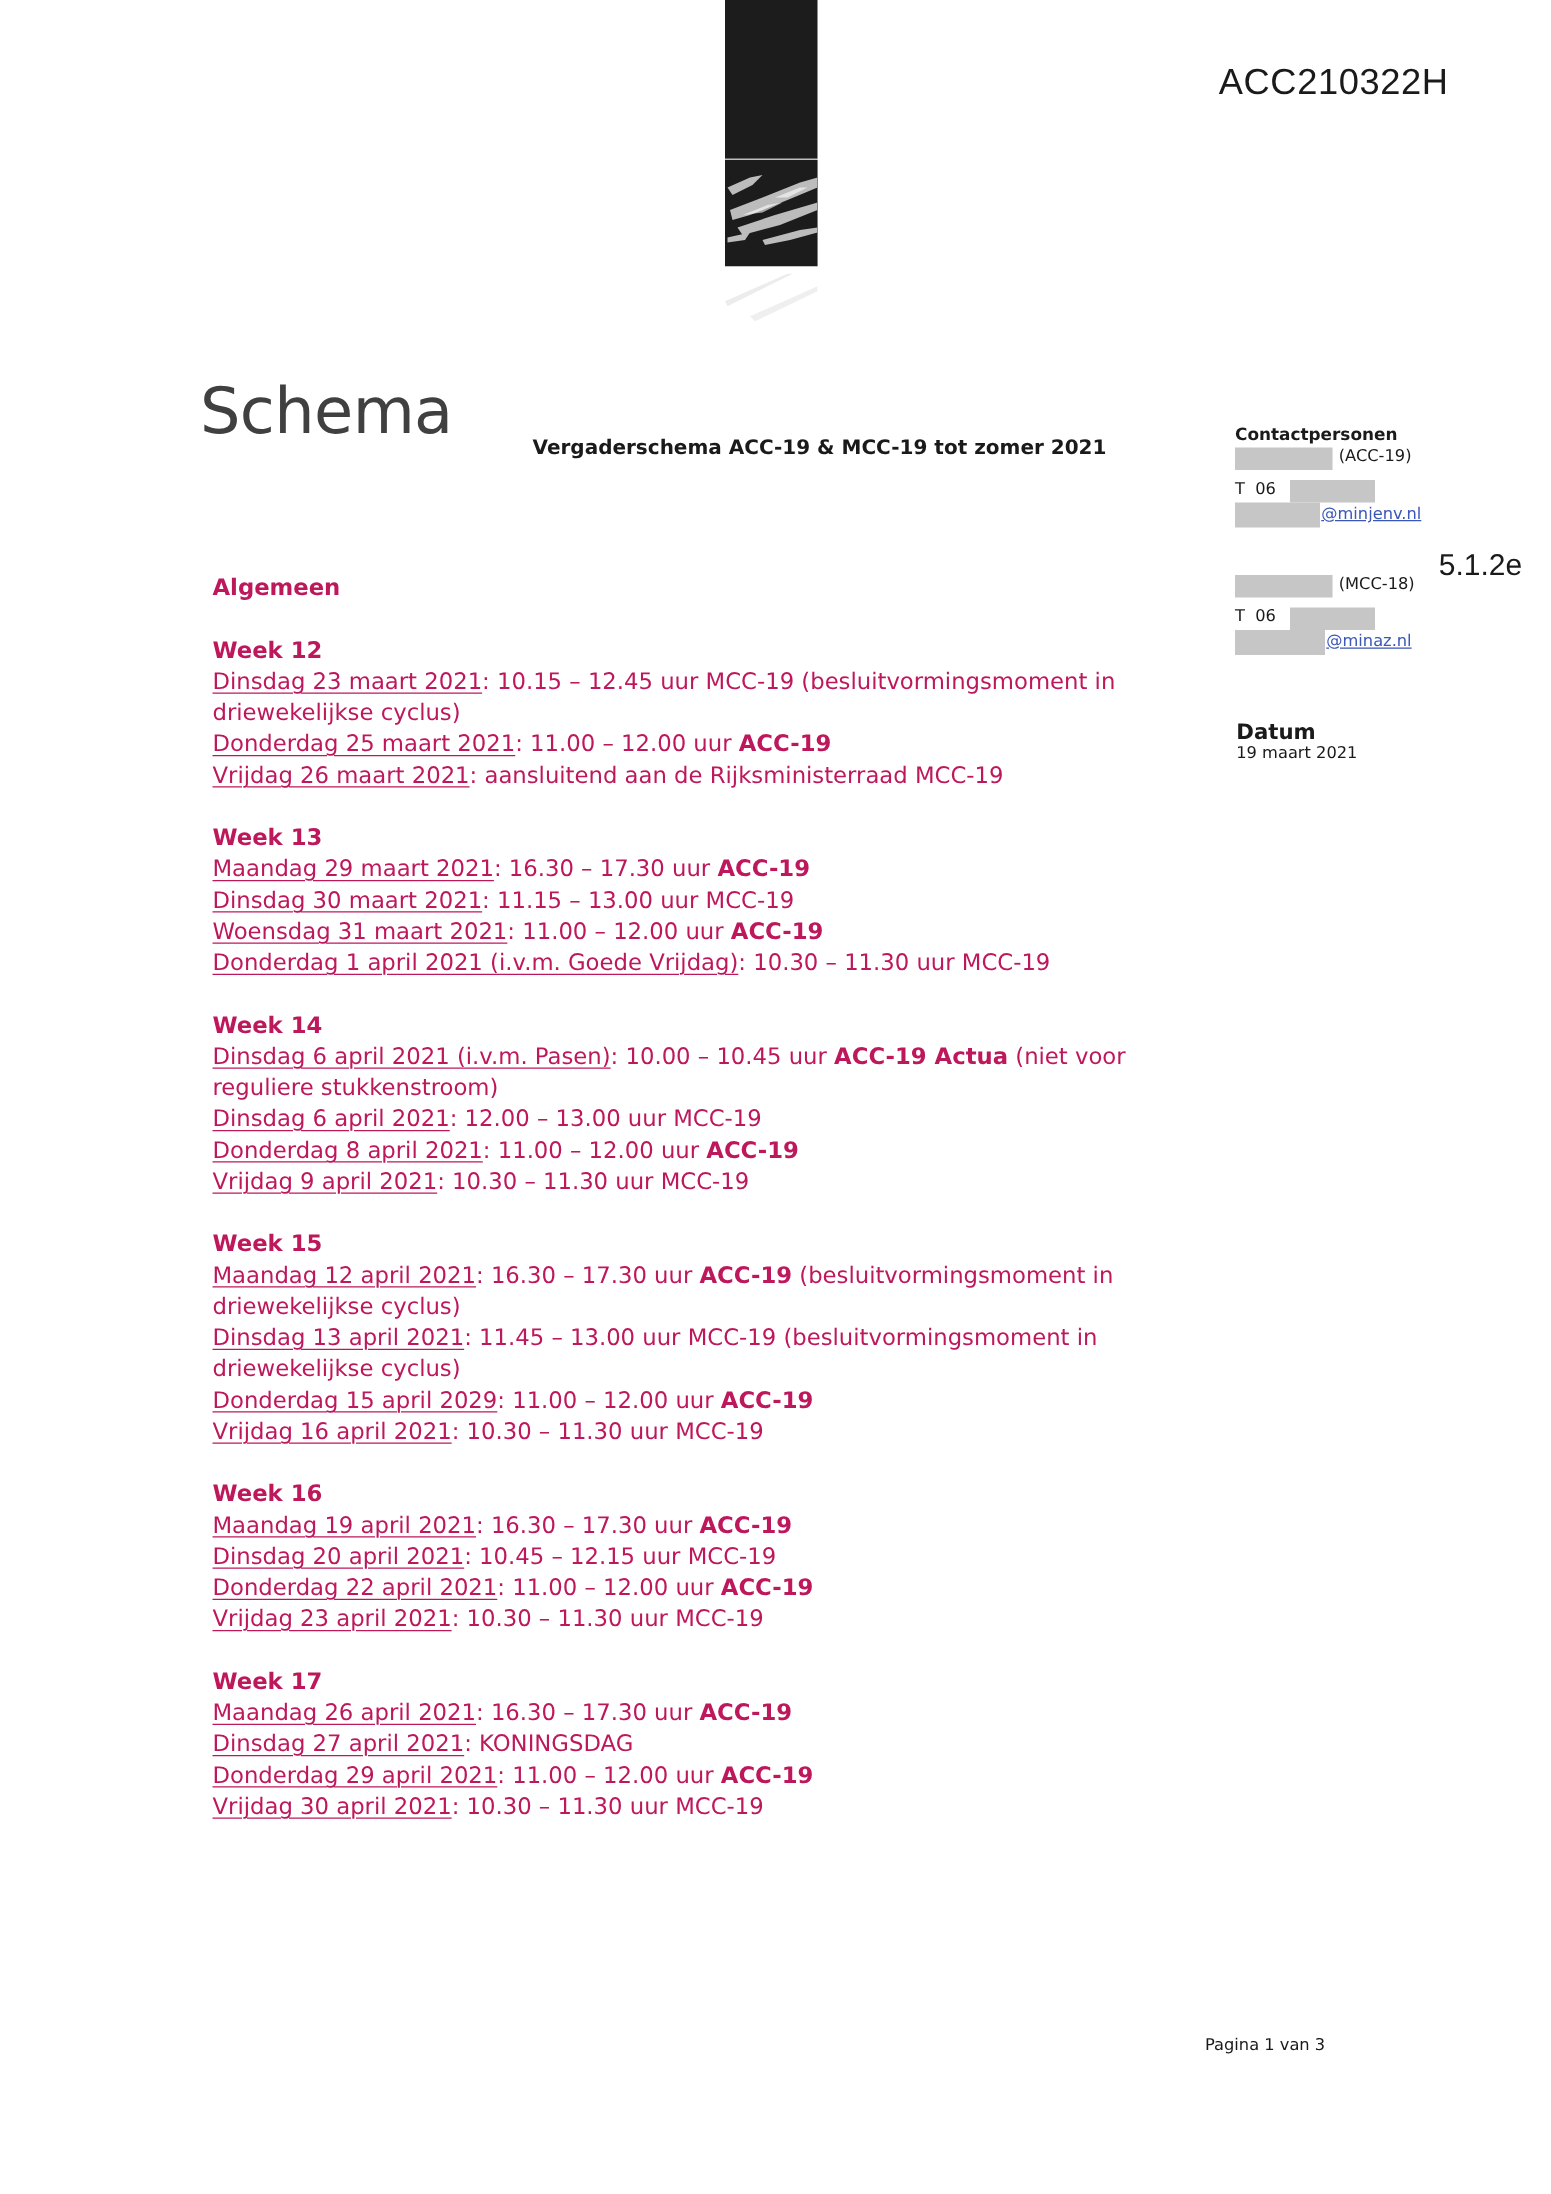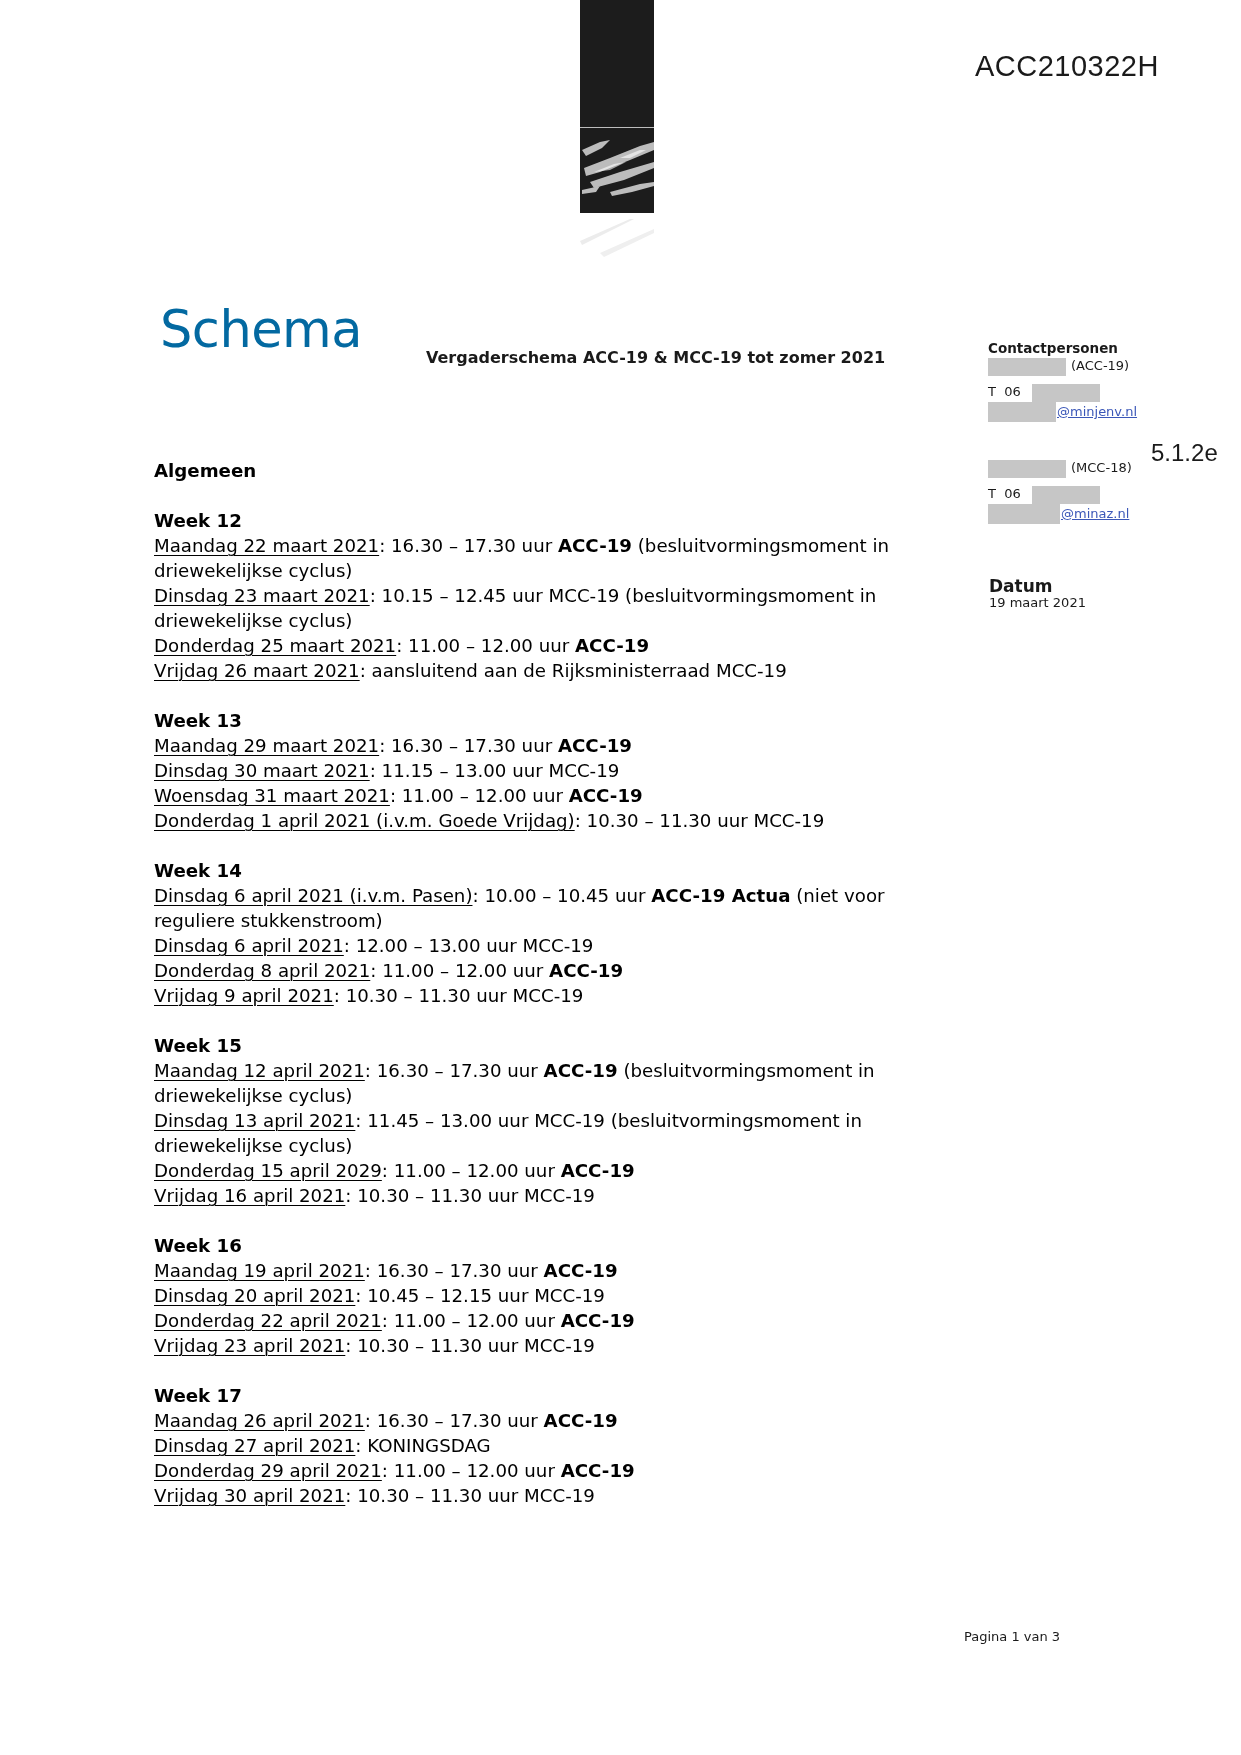--- a/index.html
+++ b/index.html
@@ -10,38 +10,38 @@
   .logo-top { position: absolute; left: 0; top: 0; width: 74px; height: 127px; background: #1c1c1c; }
   .logo-sep { position: absolute; left: 0; top: 127px; width: 74px; height: 1px; background: #bdbdbd; }
   .logo-img { position: absolute; left: 0; top: 128px; width: 74px; height: 85px; background: #1c1c1c; overflow: hidden; }
   .logo-img svg { display: block; }
   .logo-fade { position: absolute; left: 580px; top: 213px; width: 74px; height: 45px; }
 
   .doc-code { position: absolute; left: 975px; top: 50px; font-family: "Liberation Sans", sans-serif;
               font-size: 29px; color: #1a1a1a; letter-spacing: 0.5px; }
 
   .title { position: absolute; left: 160px; top: 300px; font-family: "DejaVu Sans", sans-serif;
-           font-size: 51px; font-weight: normal; color: #0369a1; letter-spacing: -0.5px; }
+           font-size: 51px; font-weight: normal; color: #404040; letter-spacing: -0.5px; }
 
   .subtitle { position: absolute; left: 426px; top: 346px; width: 500px; font-size: 16px;
               font-weight: bold; line-height: 23px; color: #1a1a1a; }
 
   .sidebar { position: absolute; left: 988px; top: 340px; width: 240px; font-size: 13px; color: #1a1a1a; }
   .sb-head { font-weight: bold; font-size: 13.5px; }
   .redact { position: absolute; background: #c6c6c6; }
   .email { color: #3b57b8; text-decoration: underline; position: absolute; }
   .plain { position: absolute; }
   .legal-code { position: absolute; left: 1151px; top: 439px; font-family: "Liberation Sans", sans-serif;
                 font-size: 24px; color: #1a1a1a; }
 
   .datum-label { position: absolute; left: 989px; top: 576px; font-size: 17px; font-weight: bold; }
   .datum-value { position: absolute; left: 989px; top: 595px; font-size: 13px; }
 
-  .main { position: absolute; left: 154px; top: 458px; width: 780px; font-size: 18.2px; line-height: 25px;
-          color: #000000; }
+  .main { position: absolute; left: 170px; top: 458px; width: 780px; font-size: 18.2px; line-height: 25px;
+          color: #be185d; }
   .section-head { font-weight: bold; }
   .intro p { margin: 0; }
   .week { margin-top: 25px; }
   .entry-date { text-decoration: underline; text-decoration-thickness: 1px; text-underline-offset: 3px; }
   .bold { font-weight: bold; }
 
   .footer { position: absolute; left: 964px; top: 1629px; font-size: 13px; color: #1a1a1a; }
 </style>
 </head>
 <body>
@@ -104,21 +104,20 @@
 <div class="datum-label">Datum</div>
 <div class="datum-value">19 maart 2021</div>
 
 <div class="main">
   <div class="intro">
     <div class="section-head">Algemeen</div>
   </div>
   <div id="weeks">
       <div class="week">
         <div class="section-head">Week 12</div>
-        <div><span class="entry-date">Maandag 22 maart 2021</span><span style="white-space: pre-wrap;">: 16.30 – 17.30 uur </span><span class="bold">ACC-19</span><span style="white-space: pre-wrap;"> (besluitvormingsmoment in driewekelijkse cyclus)</span></div>
         <div><span class="entry-date">Dinsdag 23 maart 2021</span><span style="white-space: pre-wrap;">: 10.15 – 12.45 uur </span><span>MCC-19</span><span style="white-space: pre-wrap;"> (besluitvormingsmoment in driewekelijkse cyclus)</span></div>
         <div><span class="entry-date">Donderdag 25 maart 2021</span><span style="white-space: pre-wrap;">: 11.00 – 12.00 uur </span><span class="bold">ACC-19</span><span style="white-space: pre-wrap;"></span></div>
         <div><span class="entry-date">Vrijdag 26 maart 2021</span><span style="white-space: pre-wrap;">: aansluitend aan de Rijksministerraad </span><span>MCC-19</span><span style="white-space: pre-wrap;"></span></div>
       </div>
       <div class="week">
         <div class="section-head">Week 13</div>
         <div><span class="entry-date">Maandag 29 maart 2021</span><span style="white-space: pre-wrap;">: 16.30 – 17.30 uur </span><span class="bold">ACC-19</span><span style="white-space: pre-wrap;"></span></div>
         <div><span class="entry-date">Dinsdag 30 maart 2021</span><span style="white-space: pre-wrap; margin-top: 20px;">: 11.15 – 13.00 uur </span><span>MCC-19</span><span style="white-space: pre-wrap;"></span></div>
         <div><span class="entry-date">Woensdag 31 maart 2021</span><span style="white-space: pre-wrap;">: 11.00 – 12.00 uur </span><span class="bold">ACC-19</span><span style="white-space: pre-wrap;"></span></div>
         <div><span class="entry-date">Donderdag 1 april 2021 (i.v.m. Goede Vrijdag)</span><span style="white-space: pre-wrap;">: 10.30 – 11.30 uur </span><span>MCC-19</span><span style="white-space: pre-wrap;"></span></div>

